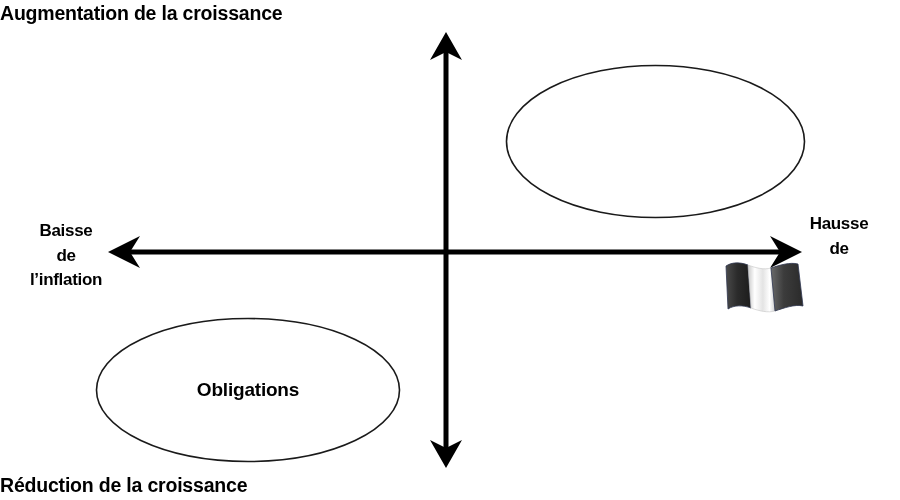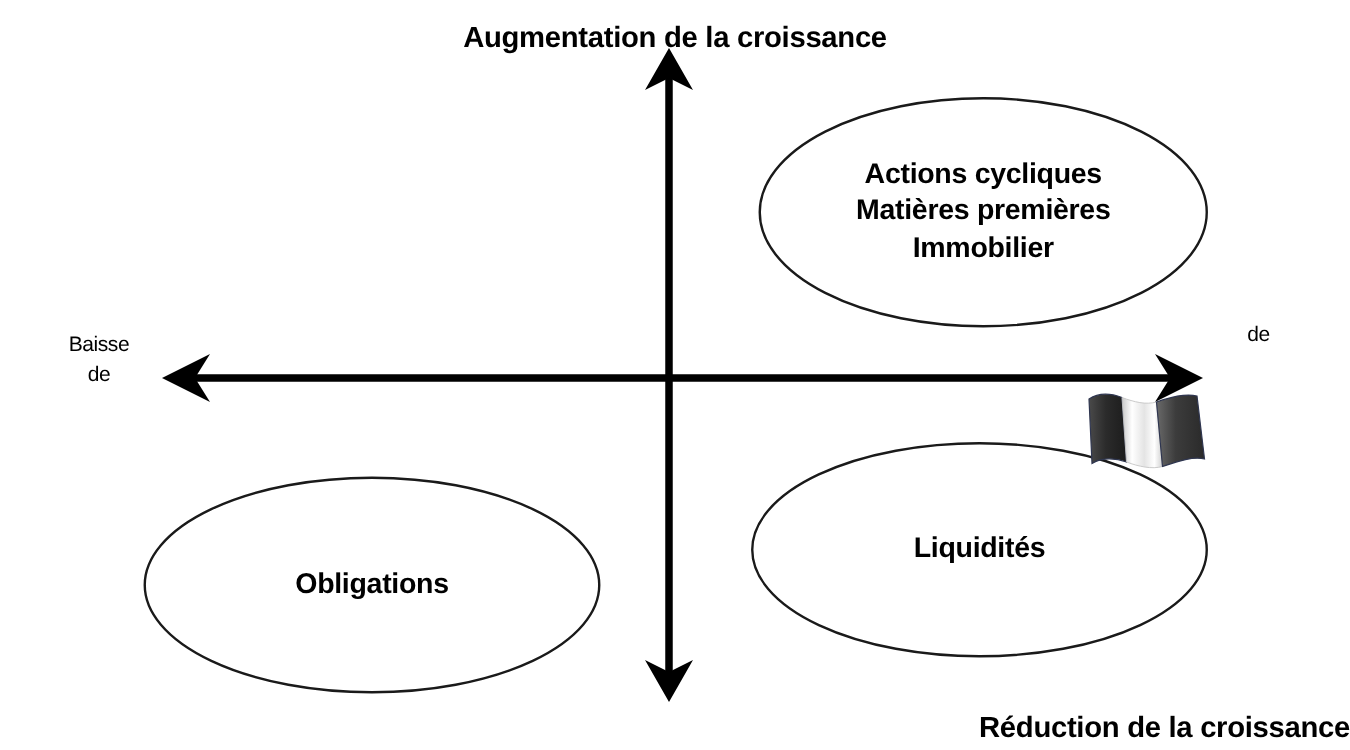--- a/index.html
+++ b/index.html
@@ -50,33 +50,32 @@
   .axis-label {
     position: absolute;
     font-weight: bold;
     font-size: 19.5px;
     letter-spacing: -0.2px;
     white-space: nowrap;
   }
   .axis-label.top {
     left: 0;
     right: 0;
-    top: 14px;
-    text-align: center;
+    top: 2px;
   }
   .axis-label.bottom {
     left: 0;
     right: 0;
     bottom: 3px;
-    text-align: right;
+    text-align: left;
   }
   .side-label {
     position: absolute;
-    font-weight: normal;
-    font-size: 14px;
+    font-weight: bold;
+    font-size: 17px;
     line-height: 1.45;
     letter-spacing: -0.3px;
   }
   .side-label .ln {
     display: block;
     white-space: nowrap;
   }
   .side-label.left {
     left: 10px;
     top: 219px;
@@ -123,49 +122,42 @@
     <polygon points="802,252 770,236 780,252 770,268" fill="#000000"></polygon>
   </svg>
 
   <div class="axis-label top">Augmentation de la croissance</div>
 
   <div class="axis-label bottom">Réduction de la croissance</div>
 
   <div class="side-label left">
     <span class="ln">Baisse</span>
     <span class="ln">de</span>
+    <span class="ln">l’inflation</span>
   </div>
 
   <div class="side-label right">
+    <span class="ln">Hausse</span>
     <span class="ln">de</span>
   </div>
 
 
   <div class="ellipse-wrap" style="left:505px; top:64px; width:301px; height:155px;">
     <svg class="ellipse-svg" viewBox="0 0 301 155" preserveAspectRatio="none">
       <ellipse cx="150.5" cy="77.5" rx="149" ry="76" fill="#ffffff" stroke="#1a1a1a" stroke-width="1.6"></ellipse>
     </svg>
-    <div class="ellipse-label">Actions cycliques
-Matières premières
-Immobilier</div>
   </div>
 
   <div class="ellipse-wrap" style="left:95px; top:317px; width:306px; height:146px;">
     <svg class="ellipse-svg" viewBox="0 0 306 146" preserveAspectRatio="none">
       <ellipse cx="153" cy="73" rx="151.5" ry="71.5" fill="#ffffff" stroke="#1a1a1a" stroke-width="1.6"></ellipse>
     </svg>
     <div class="ellipse-label">Obligations</div>
   </div>
 
-  <div class="ellipse-wrap" style="left:500px; top:294px; width:306px; height:145px;">
-    <svg class="ellipse-svg" viewBox="0 0 306 145" preserveAspectRatio="none">
-      <ellipse cx="153" cy="72.5" rx="151.5" ry="71" fill="#ffffff" stroke="#1a1a1a" stroke-width="1.6"></ellipse>
-    </svg>
-    <div class="ellipse-label">Liquidités</div>
-  </div>
 
   <div class="flag-graphic">
     <svg viewBox="0 0 86 54">
       <defs>
         <linearGradient id="bandDark1" x1="0" y1="0" x2="1" y2="0">
           <stop offset="0%" stop-color="#4a4a4a"></stop>
           <stop offset="45%" stop-color="#2b2b2b"></stop>
           <stop offset="100%" stop-color="#1c1c1c"></stop>
         </linearGradient>
         <linearGradient id="bandLight" x1="0" y1="0" x2="1" y2="0">

